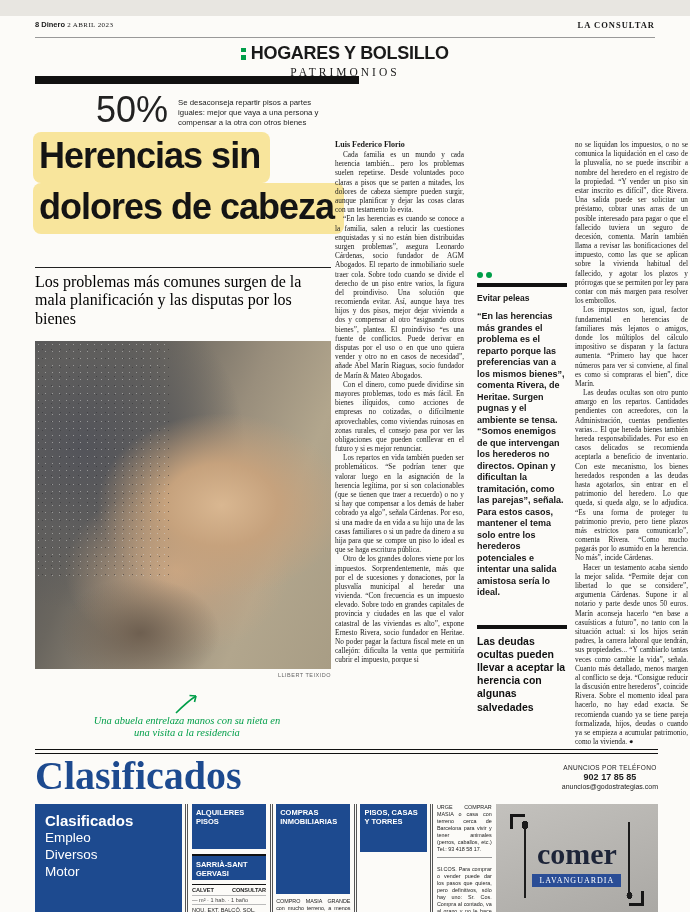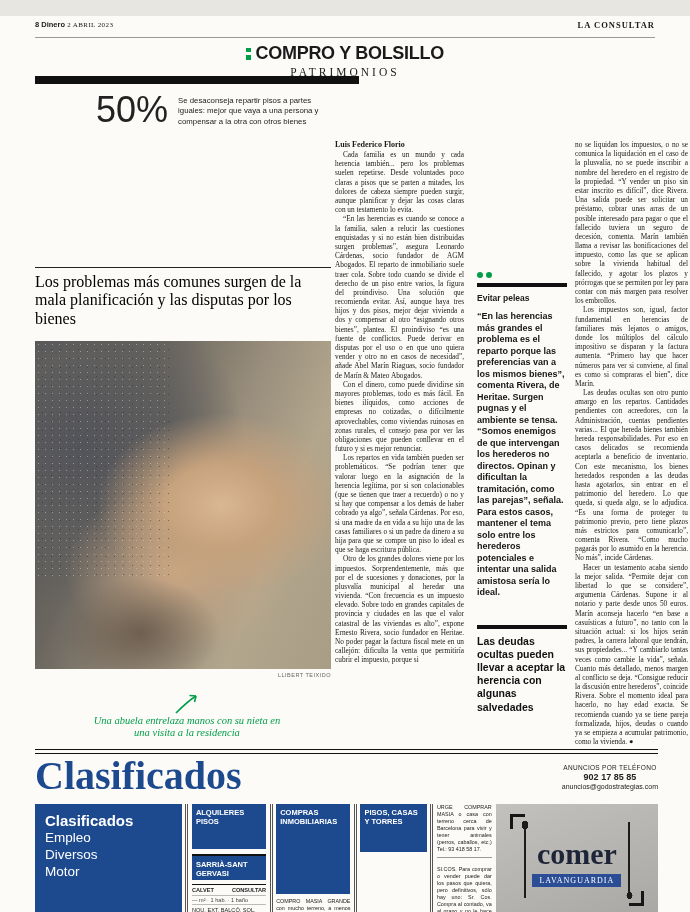--- a/index.html
+++ b/index.html
@@ -17,21 +17,21 @@
 
   .section-head{position:absolute;top:22px;left:0;width:100%;text-align:center;}
   .section-title{font-family:"Liberation Sans",sans-serif;font-weight:bold;
                  font-size:18px;letter-spacing:-.3px;display:inline-flex;align-items:center;gap:4px;}
   .gdots{display:inline-flex;flex-direction:column;gap:3px;margin-right:1px;}
   .gdots i{width:4.5px;height:4.5px;background:var(--green);display:block;}
   .section-sub{font-size:11.5px;letter-spacing:3px;margin-top:2px;}
 
   
   .black-bar{position:absolute;top:60px;left:35px;width:324px;height:8px;background:#111;}
-  .stat{position:absolute;top:76px;left:96px;display:flex;gap:10px;align-items:center;}
+  .stat{position:absolute;top:76px;left:96px;display:flex;gap:10px;align-items:flex-end;}
   .stat-value{font-family:"Liberation Sans",sans-serif;font-size:36px;font-weight:400;color:#222;line-height:1;}
   .stat-desc{font-family:"Liberation Sans",sans-serif;font-size:7.8px;line-height:1.3;width:160px;color:#222;padding-top:3px;}
 
   .headline{position:absolute;top:116px;left:33px;font-family:"Liberation Sans",sans-serif;
             font-weight:bold;font-size:36px;letter-spacing:-1px;line-height:1.3;color:#141414;}
   .headline span{background:var(--yellow);padding:1px 10px 3px 6px;border-radius:8px;display:inline-block;}
 
   .sub-rule{position:absolute;top:251px;left:35px;width:296px;border-top:1.3px solid #222;}
   .subtitle{position:absolute;top:257px;left:35px;width:300px;font-size:16px;line-height:1.15;color:#000000;}
 
@@ -136,32 +136,36 @@
     </div>
     <div class="brand">LA CONSULTAR</div>
   </div>
 
   <div class="section-head">
     <div class="section-title">
       <span class="gdots">
           <i></i>
           <i></i>
         </span>
-      <span>COMPRO Y BOLSILLO</span>
+      <span>HOGARES Y BOLSILLO</span>
     </div>
     <div class="section-sub">PATRIMONIOS</div>
   </div>
 
   <div class="black-bar"></div>
 
   <div class="stat">
     <div class="stat-value">50%</div>
     <div class="stat-desc">Se desaconseja repartir pisos a partes iguales: mejor que vaya a una persona y compensar a la otra con otros bienes</div>
   </div>
 
+  <div class="headline">
+    <span>Herencias sin</span><br>
+    <span>dolores de cabeza</span>
+  </div>
 
   <div class="sub-rule"></div>
   <div class="subtitle">Los problemas más comunes surgen de la mala planificación y las disputas por los bienes</div>
 
   <div class="photo"></div>
   <div class="credit">LLIBERT TEIXIDO</div>
 
   <div class="caption-block">
     <svg class="caption-arrow" width="30" height="22" viewBox="0 0 30 22">
       <path d="M4 21 C 10 15, 16 9, 24 4" stroke="#009E49" stroke-width="1.6" fill="none"></path>

